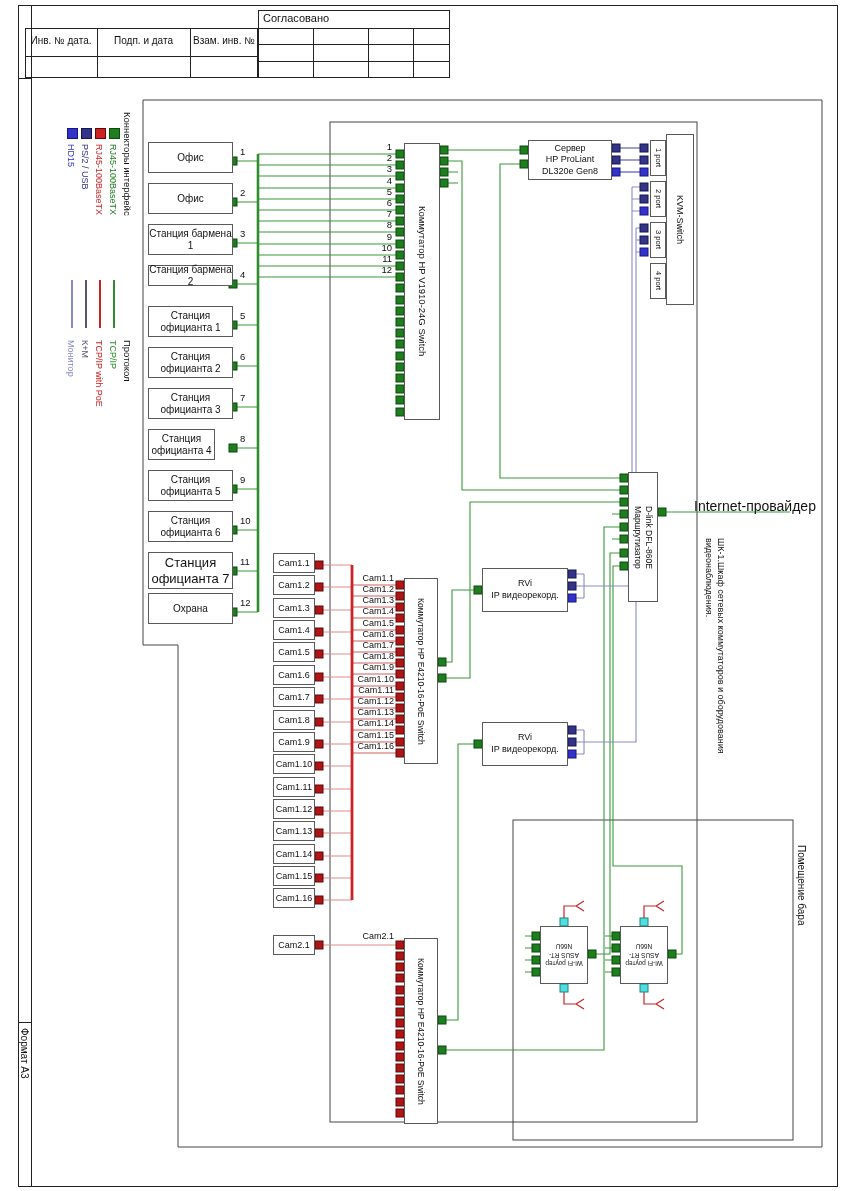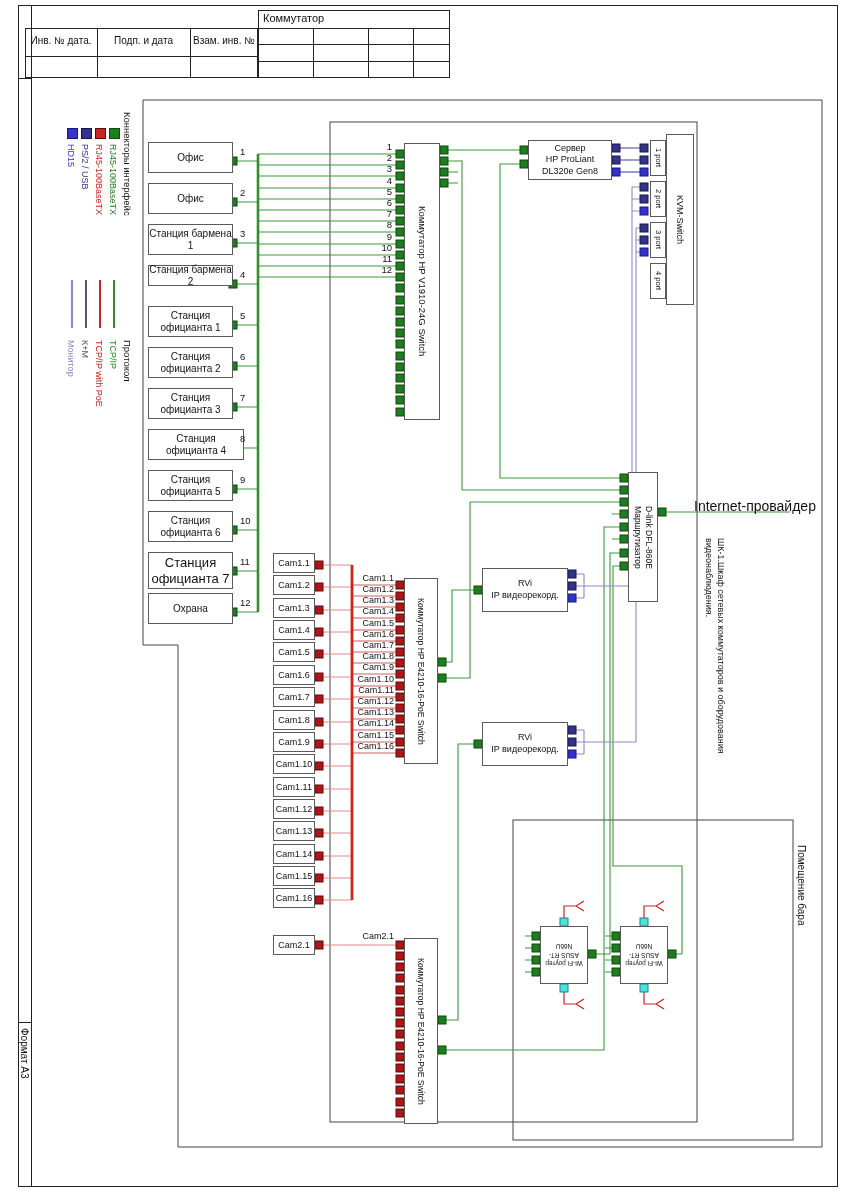--- a/index.html
+++ b/index.html
@@ -39,21 +39,21 @@
     <div class="lbl" style="left:27px;top:35px;width:68px;font-size:10px;text-align:center;">Инв. № дата.</div>
     <div class="lbl" style="left:99px;top:35px;width:89px;font-size:10px;text-align:center;">Подп. и дата</div>
     <div class="lbl" style="left:192px;top:35px;width:64px;font-size:10px;text-align:center;">Взам. инв. №</div>
     <div class="abs" style="left:258px;top:10px;width:192px;height:68px;border:1px solid #222;box-sizing:border-box;"></div>
     <div class="cell-line" style="left:258px;top:28px;width:192px;height:1px;"></div>
     <div class="cell-line" style="left:258px;top:44px;width:192px;height:1px;"></div>
     <div class="cell-line" style="left:258px;top:61px;width:192px;height:1px;"></div>
     <div class="cell-line" style="left:313px;top:28px;width:1px;height:50px;"></div>
     <div class="cell-line" style="left:368px;top:28px;width:1px;height:50px;"></div>
     <div class="cell-line" style="left:413px;top:28px;width:1px;height:50px;"></div>
-    <div class="lbl" style="left:263px;top:12px;font-size:11px;">Коммутатор</div>
+    <div class="lbl" style="left:263px;top:12px;font-size:11px;">Согласовано</div>
   </div>
 
   <div class="lbl vt" style="left:122px;top:112px;font-size:9.5px;">Коннекторы интерфейс</div>
   <div class="abs" style="left:109px;top:128px;width:9px;height:9px;background:#1e7d1e;border:1px solid #0a4a0a;"></div>
   <div class="lbl vt" style="left:108px;top:144px;font-size:9px;color:#1e7d1e;">RJ45-100BaseTX</div>
   <div class="abs" style="left:95px;top:128px;width:9px;height:9px;background:#cc2222;border:1px solid #5a0a0a;"></div>
   <div class="lbl vt" style="left:94px;top:144px;font-size:9px;color:#cc2222;">RJ45-100BaseTX</div>
   <div class="abs" style="left:81px;top:128px;width:9px;height:9px;background:#333388;border:1px solid #161650;"></div>
   <div class="lbl vt" style="left:80px;top:144px;font-size:9px;color:#333388;">PS/2 / USB</div>
   <div class="abs" style="left:67px;top:128px;width:9px;height:9px;background:#3333cc;border:1px solid #161680;"></div>
@@ -277,21 +277,21 @@
     </div>
   <div class="box" style="left:148px;top:306px;width:85px;height:31px;font-size:10px;line-height:1.2;">
       <span>Станция официанта 1</span>
     </div>
   <div class="box" style="left:148px;top:347px;width:85px;height:31px;font-size:10px;line-height:1.2;">
       <span>Станция официанта 2</span>
     </div>
   <div class="box" style="left:148px;top:388px;width:85px;height:31px;font-size:10px;line-height:1.2;">
       <span>Станция официанта 3</span>
     </div>
-  <div class="box" style="left:148px;top:429px;width:96px;height:31px;font-size:10px;line-height:1.2;">
+  <div class="box" style="left:148px;top:429px;width:67px;height:31px;font-size:10px;line-height:1.2;">
       <span>Станция официанта 4</span>
     </div>
   <div class="box" style="left:148px;top:470px;width:85px;height:31px;font-size:10px;line-height:1.2;">
       <span>Станция официанта 5</span>
     </div>
   <div class="box" style="left:148px;top:511px;width:85px;height:31px;font-size:10px;line-height:1.2;">
       <span>Станция официанта 6</span>
     </div>
   <div class="box" style="left:148px;top:552px;width:85px;height:37px;font-size:13px;line-height:1.2;">
       <span>Станция официанта 7</span>

